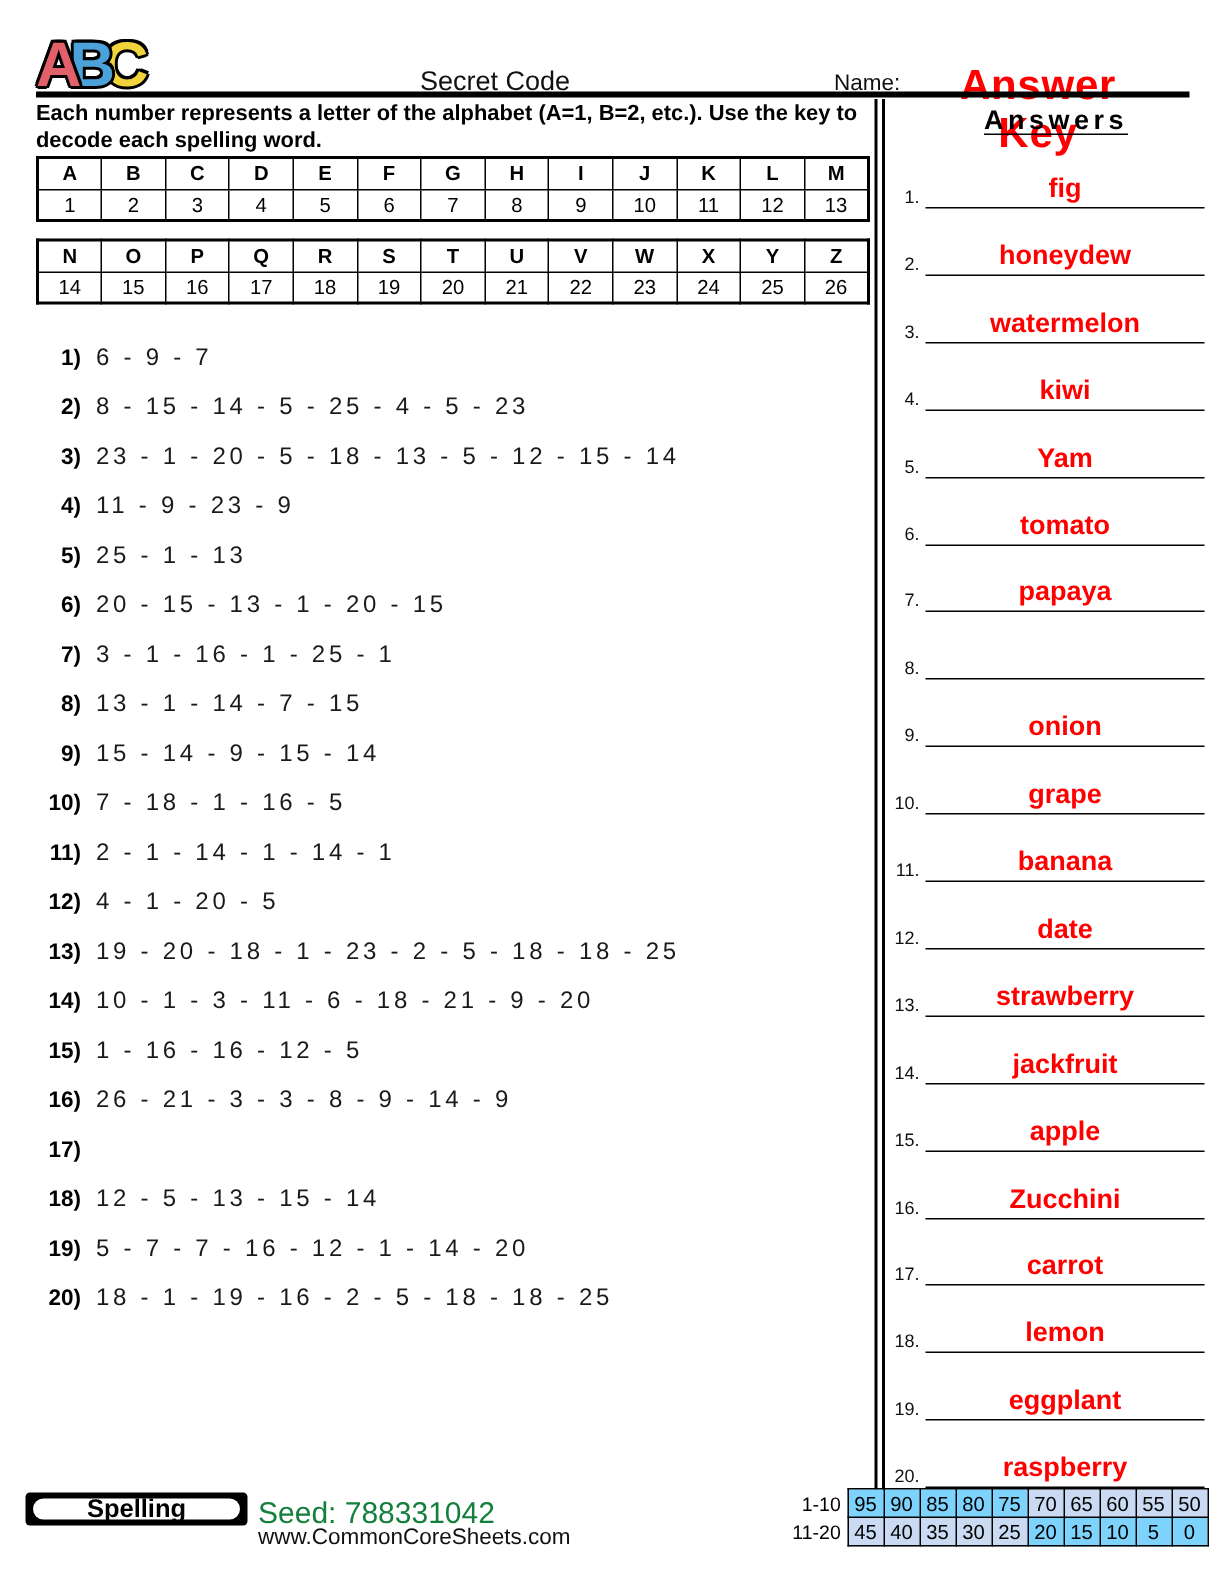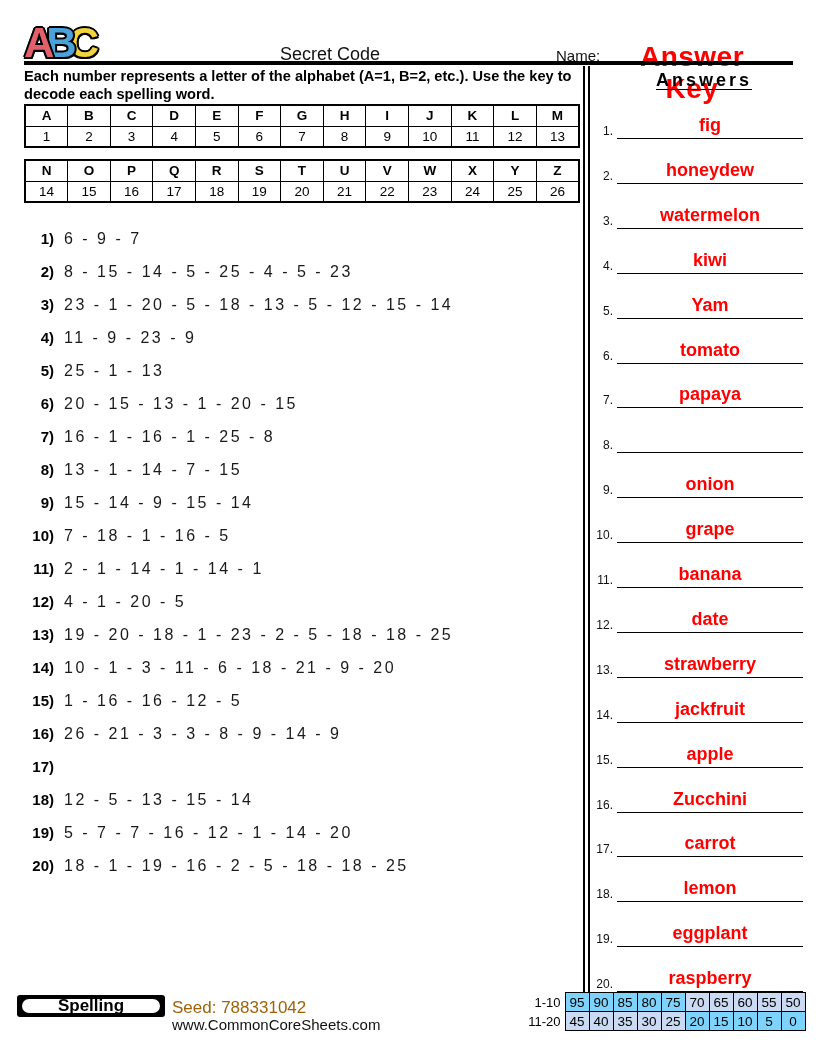--- a/index.html
+++ b/index.html
@@ -51,21 +51,21 @@
   .answer-num { position:absolute; left:0; bottom:1px; width:22px; text-align:right; font-size:12px; color:#111; }
   .answer-line { position:absolute; left:26px; right:3px; bottom:0; border-bottom:1.5px solid #000; }
   .answer-text { position:absolute; left:26px; right:3px; bottom:3px; text-align:center;
                  font-size:18px; font-weight:bold; color:#ff0000; }
 
   
   .badge-bar { position:absolute; left:17px; top:995px; width:148px; height:22px; background:#000; border-radius:3px; }
   .badge-pill { position:absolute; left:5px; top:4px; right:5px; bottom:4px; background:#fff; border-radius:16px;
                 display:flex; align-items:center; justify-content:center;
                 font-size:17px; font-weight:bold; color:#000; }
-  .seed-text { position:absolute; left:172px; top:998px; font-size:17px; color:#a16207; }
+  .seed-text { position:absolute; left:172px; top:998px; font-size:20px; color:#15803d; }
   .url-text  { position:absolute; left:172px; top:1016px; font-size:15px; color:#111; }
 
   .grading { position:absolute; left:528px; top:992px; border-collapse:collapse; table-layout:fixed; }
   .grading td { font-size:13.5px; text-align:center; height:19px; padding:0; }
   .grading td.glabel { border:none; width:37px; text-align:right; padding-right:4px; font-size:13px; }
   .grading td.gcell { border:1px solid #000; width:24px; background:#7dd3fc; }
   .grading td.gcell.hl { background:#c9daf2; }
 </style>
 </head>
 <body>
@@ -171,21 +171,21 @@
       <div class="problem-row">
         <span class="pnum">5)</span>
         <span class="pcode">25 - 1 - 13</span>
       </div>
       <div class="problem-row">
         <span class="pnum">6)</span>
         <span class="pcode">20 - 15 - 13 - 1 - 20 - 15</span>
       </div>
       <div class="problem-row">
         <span class="pnum">7)</span>
-        <span class="pcode">16 - 1 - 16 - 1 - 25 - 8</span>
+        <span class="pcode">3 - 1 - 16 - 1 - 25 - 1</span>
       </div>
       <div class="problem-row">
         <span class="pnum">8)</span>
         <span class="pcode">13 - 1 - 14 - 7 - 15</span>
       </div>
       <div class="problem-row">
         <span class="pnum">9)</span>
         <span class="pcode">15 - 14 - 9 - 15 - 14</span>
       </div>
       <div class="problem-row">

